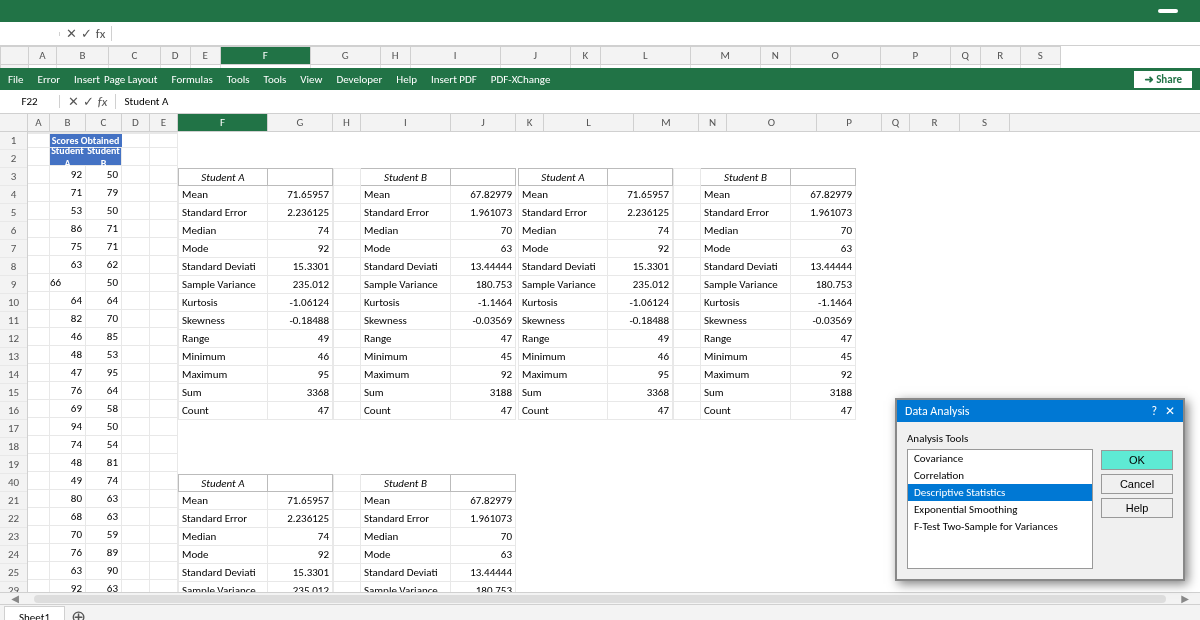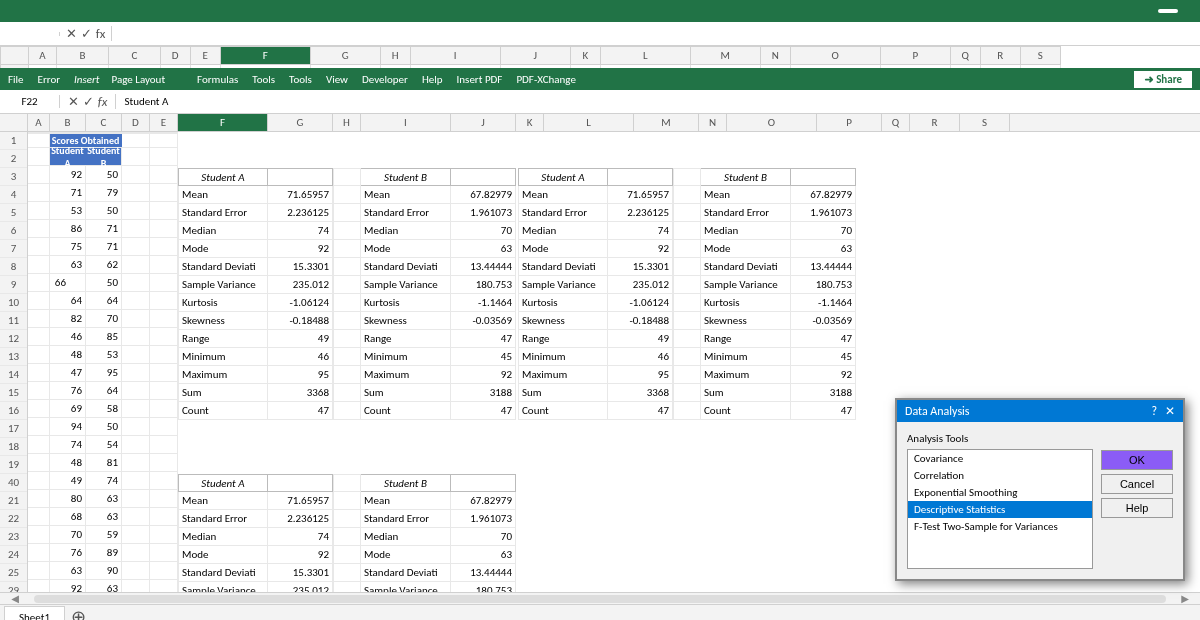--- a/index.html
+++ b/index.html
@@ -202,22 +202,22 @@
   <div style="display:flex; font-size:11px; margin-left:0;">
     
   </div>
 </div>
 
 <div style="position:fixed; top:68px; left:0; width:1200px; height:552px; overflow:hidden; background:white;">
 
   <div style="height:22px; background:#217346; color:white; display:flex; align-items:center; padding:0 8px; font-size:11px; font-family:Calibri,sans-serif;">
     <span style="margin-right:14px; cursor:pointer;">File</span>
     <span style="margin-right:14px; cursor:pointer;">Error</span>
-    <span style="margin-right:12px; cursor:pointer;font-style:italic;">Insert</span>
-    <span style="margin-right:32px; cursor:pointer;">Page Layout</span>
+    <span style="margin-right:4px; cursor:pointer;">Insert</span>
+    <span style="margin-right:14px; cursor:pointer;">Page Layout</span>
     <span style="margin-right:14px; cursor:pointer;">Formulas</span>
     <span style="margin-right:14px; cursor:pointer;">Tools</span>
     <span style="margin-right:14px; cursor:pointer;">Tools</span>
     <span style="margin-right:14px; cursor:pointer;">View</span>
     <span style="margin-right:14px; cursor:pointer;">Developer</span>
     <span style="margin-right:14px; cursor:pointer;">Help</span>
     <span style="margin-right:14px; cursor:pointer;">Insert PDF</span>
     <span style="margin-right:14px; cursor:pointer;">PDF-XChange</span>
     <span style="margin-left:auto; background:white; color:#217346; padding:2px 10px; font-weight:bold; cursor:pointer;">➜ Share</span>
   </div>
@@ -357,21 +357,21 @@
     </div>
           <div style="display: flex; height: 18px; border-bottom: 1px solid rgb(232, 232, 232);">
       <div style="width:22px; border-right:1px solid #e8e8e8;"></div>
       <div style="width:36px; border-right:1px solid #e8e8e8; text-align:right; padding-right:3px; line-height:18px;">63</div>
       <div style="width:36px; border-right:1px solid #e8e8e8; text-align:right; padding-right:3px; line-height:18px;">62</div>
       <div style="width:28px; border-right:1px solid #e8e8e8;"></div>
       <div style="width:28px; border-right:1px solid #e8e8e8;"></div>
     </div>
           <div style="display: flex; height: 18px; border-bottom: 1px solid rgb(232, 232, 232);">
       <div style="width:22px; border-right:1px solid #e8e8e8;"></div>
-      <div style="width:36px; border-right:1px solid #e8e8e8; text-align:right; padding-right:19px; line-height:18px;">66</div>
+      <div style="width:36px; border-right:1px solid #e8e8e8; padding-right:19px; line-height:18px;">66</div>
       <div style="width:36px; border-right:1px solid #e8e8e8; text-align:right; padding-right:3px; line-height:18px;">50</div>
       <div style="width:28px; border-right:1px solid #e8e8e8;"></div>
       <div style="width:28px; border-right:1px solid #e8e8e8;"></div>
     </div>
           <div style="display: flex; height: 18px; border-bottom: 1px solid rgb(232, 232, 232);">
       <div style="width:22px; border-right:1px solid #e8e8e8;"></div>
       <div style="width:36px; border-right:1px solid #e8e8e8; text-align:right; padding-right:3px; line-height:18px;">64</div>
       <div style="width:36px; border-right:1px solid #e8e8e8; text-align:right; padding-right:3px; line-height:18px;">64</div>
       <div style="width:28px; border-right:1px solid #e8e8e8;"></div>
       <div style="width:28px; border-right:1px solid #e8e8e8;"></div>
@@ -848,25 +848,25 @@
         <span style="cursor:pointer;">✕</span>
       </div>
     </div>
 
     <div style="padding:10px; display:flex; gap:8px;">
       <div style="flex:1;">
         <div style="font-size:11px; margin-bottom:4px;">Analysis Tools</div>
         <div style="border:1px solid #999; background:white; height:120px; overflow-y:auto;" id="tools-list">
             <div style="padding: 2px 6px; cursor: pointer; font-size: 11px;">Covariance</div>
             <div style="padding: 2px 6px; cursor: pointer; font-size: 11px;">Correlation</div>
+            <div style="padding: 2px 6px; cursor: pointer; font-size: 11px; background: rgb(0, 120, 212); color: white;">Descriptive Statistics</div>
             <div style="padding: 2px 6px; cursor: pointer; font-size: 11px;">Exponential Smoothing</div>
-            <div style="padding: 2px 6px; cursor: pointer; font-size: 11px; background: rgb(0, 120, 212); color: white;">Descriptive Statistics</div>
             <div style="padding: 2px 6px; cursor: pointer; font-size: 11px;">F-Test Two-Sample for Variances</div>
           </div>
       </div>
       <div style="display:flex; flex-direction:column; gap:4px; padding-top:18px;">
-        <button style="width:72px; padding:3px 6px; border:1px solid #999; background:#8b5cf6; cursor:pointer; font-size:11px;">OK</button>
+        <button style="width:72px; padding:3px 6px; border:1px solid #999; background:#5eead4; cursor:pointer; font-size:11px;">OK</button>
         <button style="width:72px; padding:3px 6px; border:1px solid #999; background:#f0f0f0; cursor:pointer; font-size:11px;">Cancel</button>
         <button style="width:72px; padding:3px 6px; border:1px solid #999; background:#f0f0f0; cursor:pointer; font-size:11px;">Help</button>
       </div>
     </div>
   </div>
 </div>
 
 </body></html>

